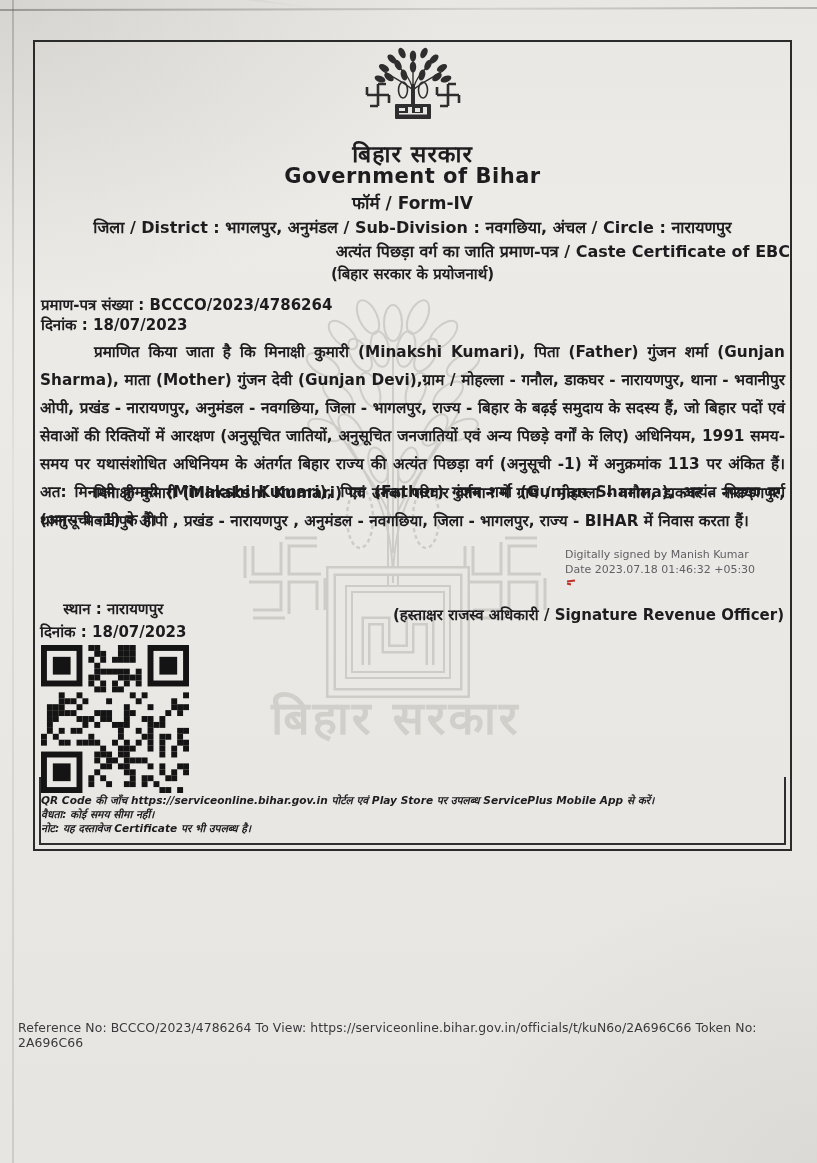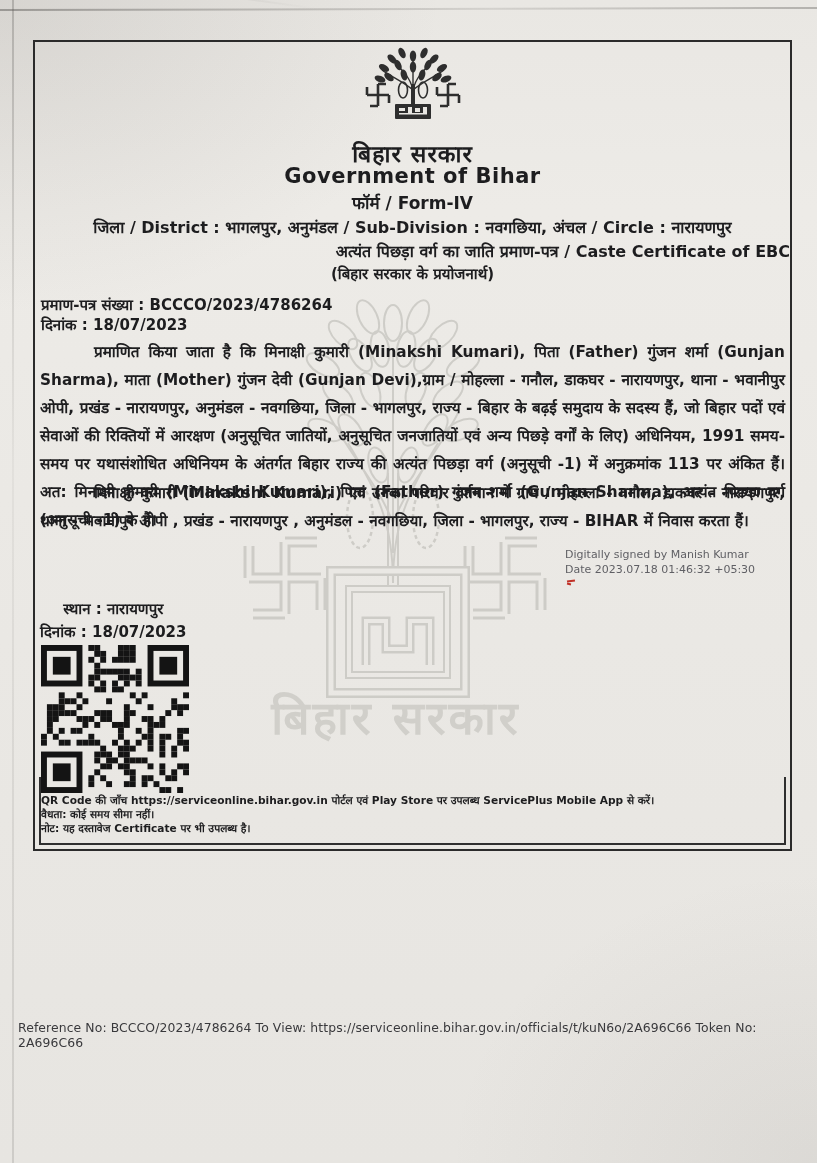--- a/index.html
+++ b/index.html
@@ -42,21 +42,21 @@
   .digsig{position:absolute;left:530px;top:505px;width:230px;font-size:11px;line-height:15px;
         color:#5f5f64;font-weight:500;}
   .redmark{position:absolute;left:532px;top:538px;width:10px;height:6px;}
   .redmark span{display:block;width:8px;height:2px;background:#c03026;transform:rotate(-8deg);}
   .redmark span + span{width:4px;margin-top:1px;transform:rotate(14deg);}
 
   .placeblock{position:absolute;left:5px;top:556px;font-size:15px;font-weight:700;line-height:23px;text-align:center;}
   .officer{position:absolute;right:6px;top:562px;font-size:15px;font-weight:700;text-align:right;}
 
   .qr{position:absolute;left:4px;top:603px;width:152px;height:148px;}
-  .notes{position:absolute;left:6px;top:752px;right:10px;font-size:10.6px;font-weight:700;line-height:13.8px;}
+  .notes{position:absolute;left:6px;top:752px;right:10px;font-size:10.6px;font-weight:700;line-height:13.8px;font-style:italic;}
 
   .footer{position:absolute;left:18px;top:1020px;font-size:12.4px;color:#39393c;letter-spacing:0.1px;z-index:1;}
 </style>
 </head>
 <body>
 
 <div class="page">
 
   <div class="crease-top"></div>
   <div class="crease-left"></div>
@@ -187,20 +187,21 @@
     <div class="redmark">
         <span></span>
         <span></span>
       </div>
 
     <div class="placeblock">
       <div>स्थान : नारायणपुर</div>
       <div>दिनांक : 18/07/2023</div>
     </div>
 
+    <div class="officer">(हस्ताक्षर राजस्व अधिकारी / Signature Revenue Officer)</div>
 
     <div class="qr" id="qr-box"><svg width="152" height="148" viewBox="0 0 150 150" xmlns="http://www.w3.org/2000/svg">
           <rect x="48" y="0" width="6" height="6" fill="#141414"></rect>
           <rect x="54" y="0" width="6" height="6" fill="#141414"></rect>
           <rect x="78" y="0" width="6" height="6" fill="#141414"></rect>
           <rect x="84" y="0" width="6" height="6" fill="#141414"></rect>
           <rect x="90" y="0" width="6" height="6" fill="#141414"></rect>
           <rect x="54" y="6" width="6" height="6" fill="#141414"></rect>
           <rect x="60" y="6" width="6" height="6" fill="#141414"></rect>
           <rect x="78" y="6" width="6" height="6" fill="#141414"></rect>

